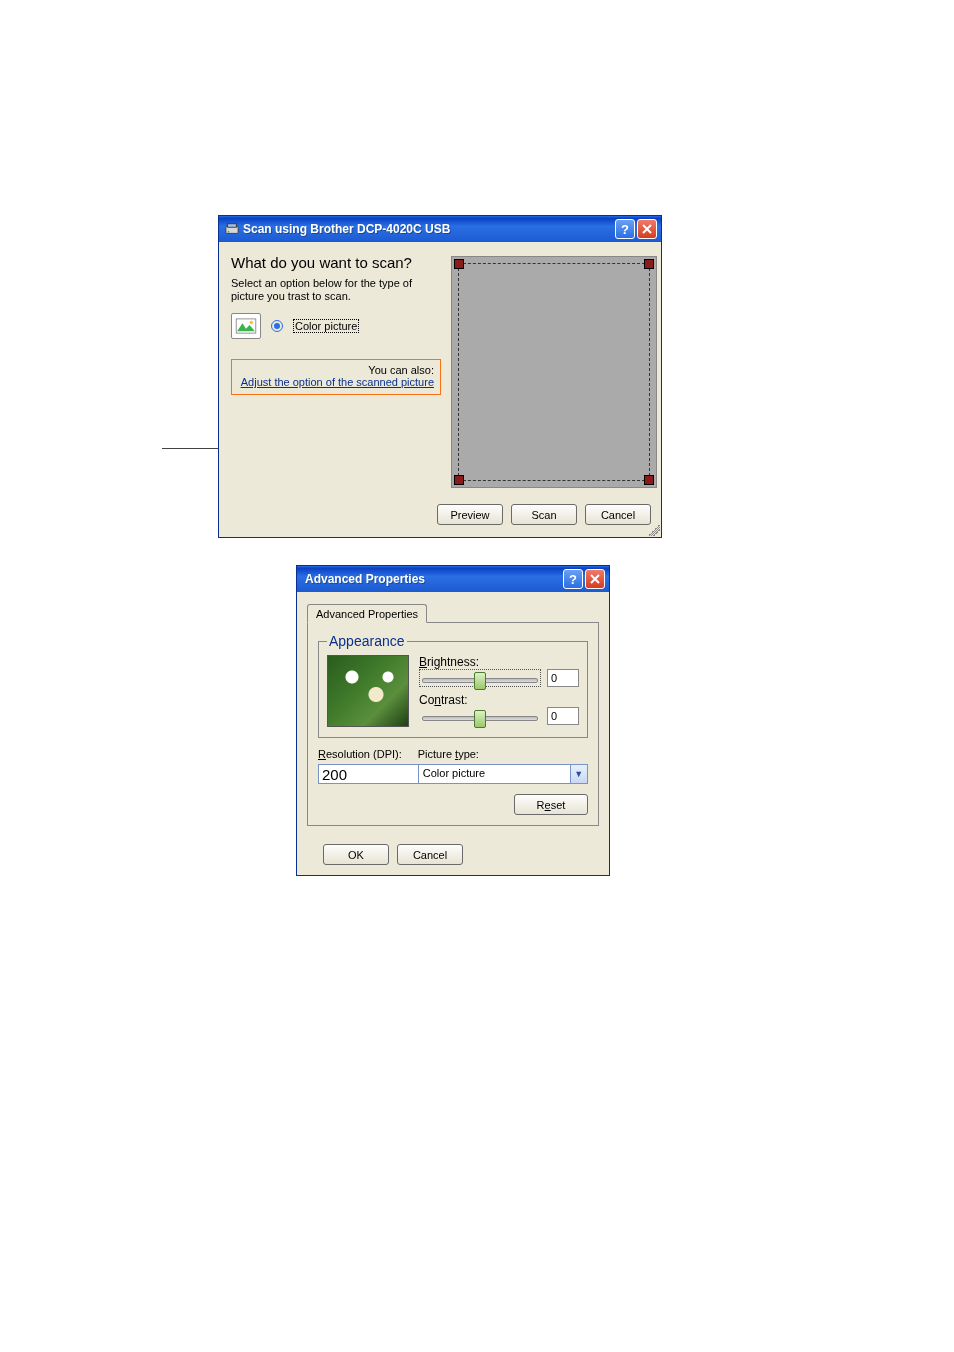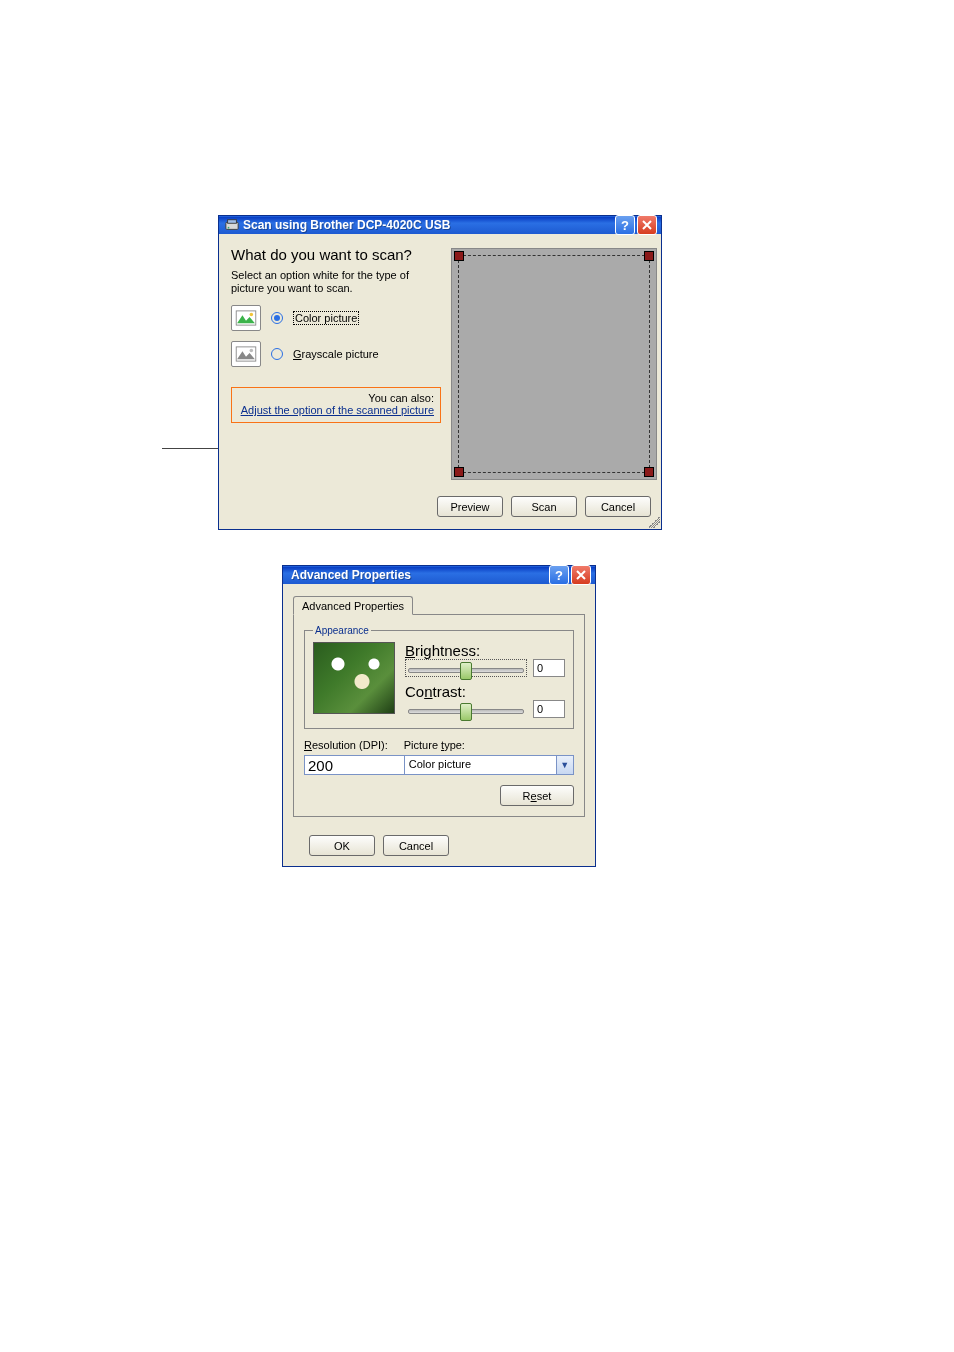--- a/index.html
+++ b/index.html
@@ -25,21 +25,21 @@
   
   .scan-dialog {
     position: absolute;
     left: 218px;
     top: 215px;
     width: 442px;
     border: 1px solid #0a2f8e;
     background: #ece9d8;
   }
   .xp-titlebar {
-    height: 18px;
+    height: 26px;
     background: linear-gradient(to bottom, #2a6fe4 0%, #0a3fc4 8%, #2a6fe4 40%, #1d5ad1 100%);
     display: flex;
     align-items: center;
     padding: 0 4px 0 6px;
     color: #fff;
   }
   .xp-titlebar .title {
     font-weight: bold;
     font-size: 12px;
     margin-left: 4px;
@@ -183,21 +183,21 @@
     width: 12px; height: 12px;
     background:
       linear-gradient(135deg, transparent 50%, #888 50%, #888 55%, transparent 55%),
       linear-gradient(135deg, transparent 60%, #888 60%, #888 65%, transparent 65%),
       linear-gradient(135deg, transparent 70%, #888 70%, #888 75%, transparent 75%);
   }
 
   
   .adv-dialog {
     position: absolute;
-    left: 282px;
+    left: 296px;
     top: 565px;
     width: 312px;
     border: 1px solid #0a2f8e;
     background: #ece9d8;
   }
   .adv-body {
     padding: 8px 10px 10px 10px;
   }
   .tab-strip {
     display: flex;
@@ -218,21 +218,21 @@
     border: 1px solid #888;
     padding: 10px 10px 10px 10px;
   }
   fieldset.appearance {
     border: 1px solid #888;
     margin: 0;
     padding: 6px 8px 10px 8px;
   }
   fieldset.appearance legend {
     color: #0a2f8e;
-    font-size: 10px;
+    font-size: 14px;
     padding: 0 2px;
   }
   .appearance-row {
     display: flex;
     gap: 10px;
   }
   .thumb {
     width: 80px;
     height: 70px;
     background:
@@ -241,21 +241,21 @@
       radial-gradient(circle at 75% 30%, #fff 0 5px, transparent 6px),
       linear-gradient(135deg,#2a5c1e 0%, #3f7a2a 40%, #5a8f3c 70%, #1f3f15 100%);
     border: 1px solid #555;
   }
   .sliders {
     flex: 1;
     display: flex;
     flex-direction: column;
     gap: 6px;
   }
-  .slider-lbl { font-size: 15px; }
+  .slider-lbl { font-size: 12px; }
   .slider-row { display: flex; align-items: center; gap: 6px; }
   .slider-track {
     flex: 1;
     height: 18px;
     position: relative;
     border: 1px dotted transparent;
     box-sizing: border-box;
   }
   .slider-track.focused { border-color: #555; }
   .slider-track::before{
@@ -379,47 +379,36 @@
           <svg viewBox="0 0 10 10" width="10" height="10">
               <path d="M1 1 L9 9 M9 1 L1 9" stroke="#fff" stroke-width="2"></path>
             </svg>
         </div>
       </div>
     </div>
 
     <div class="scan-body">
       <div class="scan-left">
         <h2>What do you want to scan?</h2>
-        <p class="scan-sub">Select an option white for the type of picture you want to scan.</p>
+        <p class="scan-sub">Select an option below for the type of picture you trast to scan.</p>
 
         <div class="opt-row">
           <span class="opt-icon">
             <svg viewBox="0 0 24 18" width="22" height="16">
               <rect x="1" y="1" width="22" height="16" fill="#fff" stroke="#888"></rect>
               <polygon points="2,15 8,6 12,12 16,8 22,15" fill="#3bb34a"></polygon>
               <circle cx="18" cy="5" r="2" fill="#f2c43a"></circle>
             </svg>
           </span>
           <span class="opt-radio checked"></span>
           <span class="opt-label">
             <span class="focus-dotted u-first">Color picture</span>
           </span>
         </div>
 
-        <div class="opt-row">
-          <span class="opt-icon">
-            <svg viewBox="0 0 24 18" width="22" height="16">
-              <rect x="1" y="1" width="22" height="16" fill="#fff" stroke="#888"></rect>
-              <polygon points="2,15 8,6 12,12 16,8 22,15" fill="#888"></polygon>
-              <circle cx="18" cy="5" r="2" fill="#bbb"></circle>
-            </svg>
-          </span>
-          <span class="opt-radio"></span>
-          <span class="opt-label u-first">Grayscale picture</span>
-        </div>
 
 
 
         <div class="you-can-box">
           <div>You can also:</div>
           <div class="link u-first">Adjust the option of the scanned picture</div>
         </div>
       </div>
 
       <div class="preview-area">

